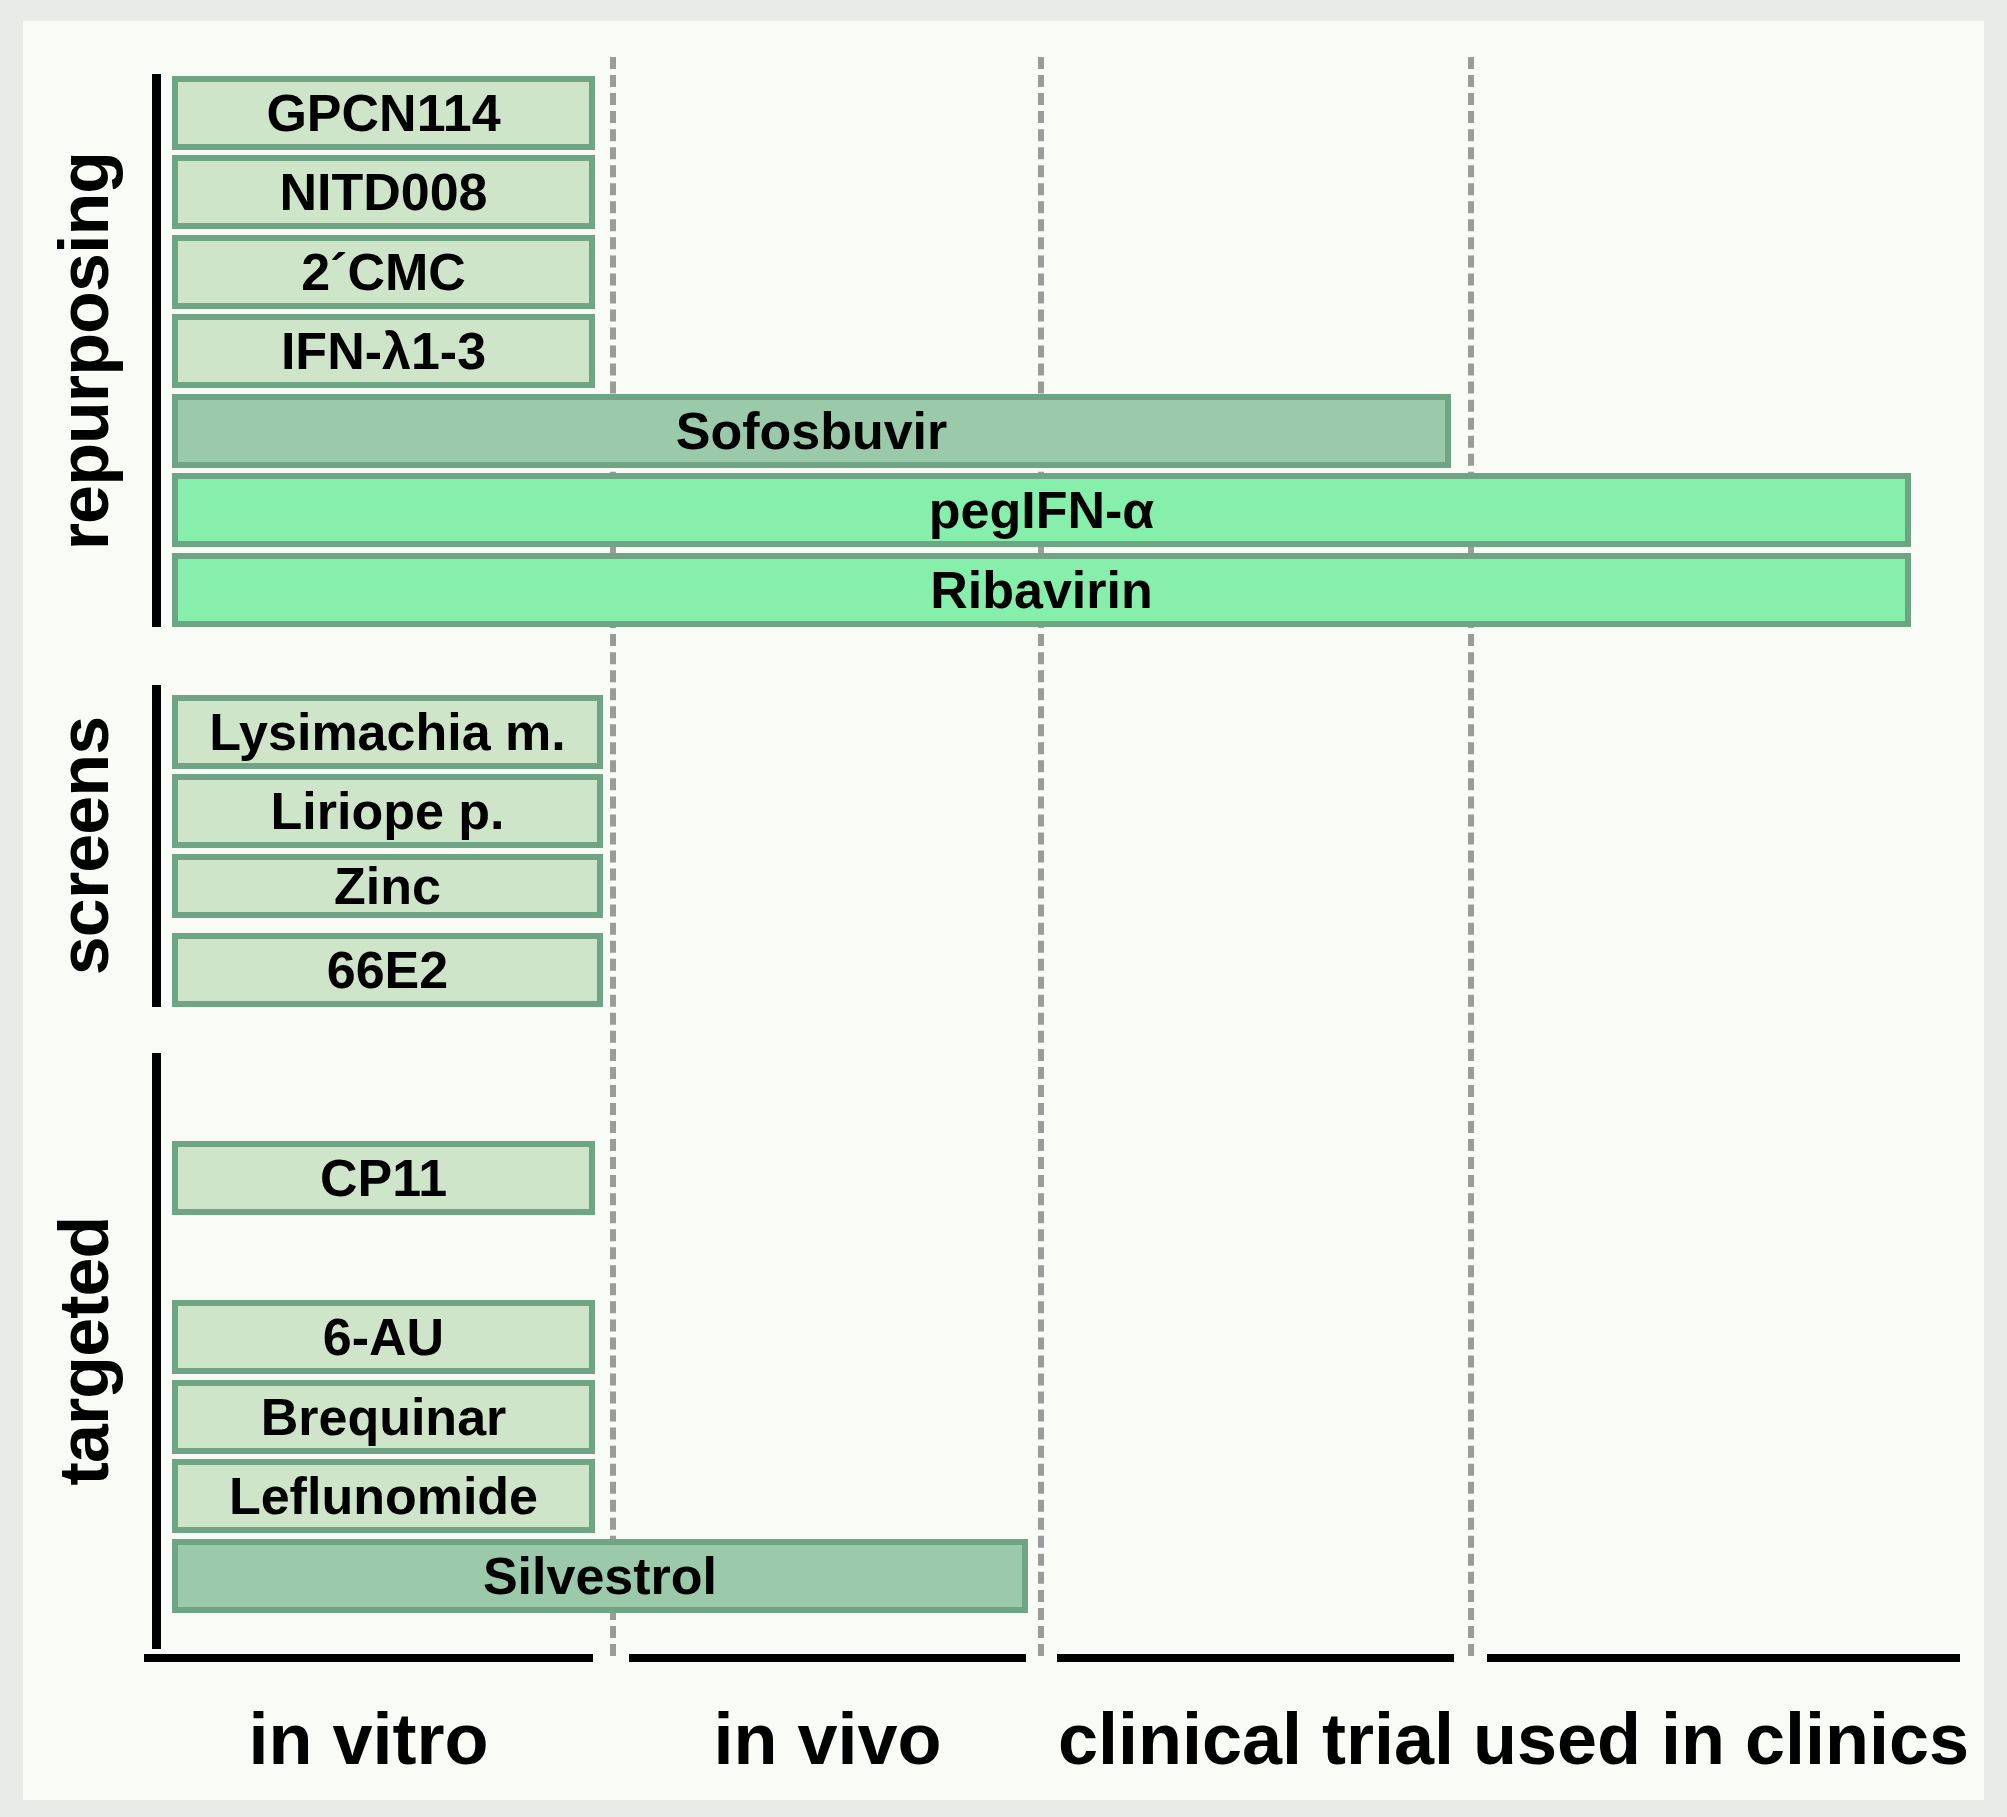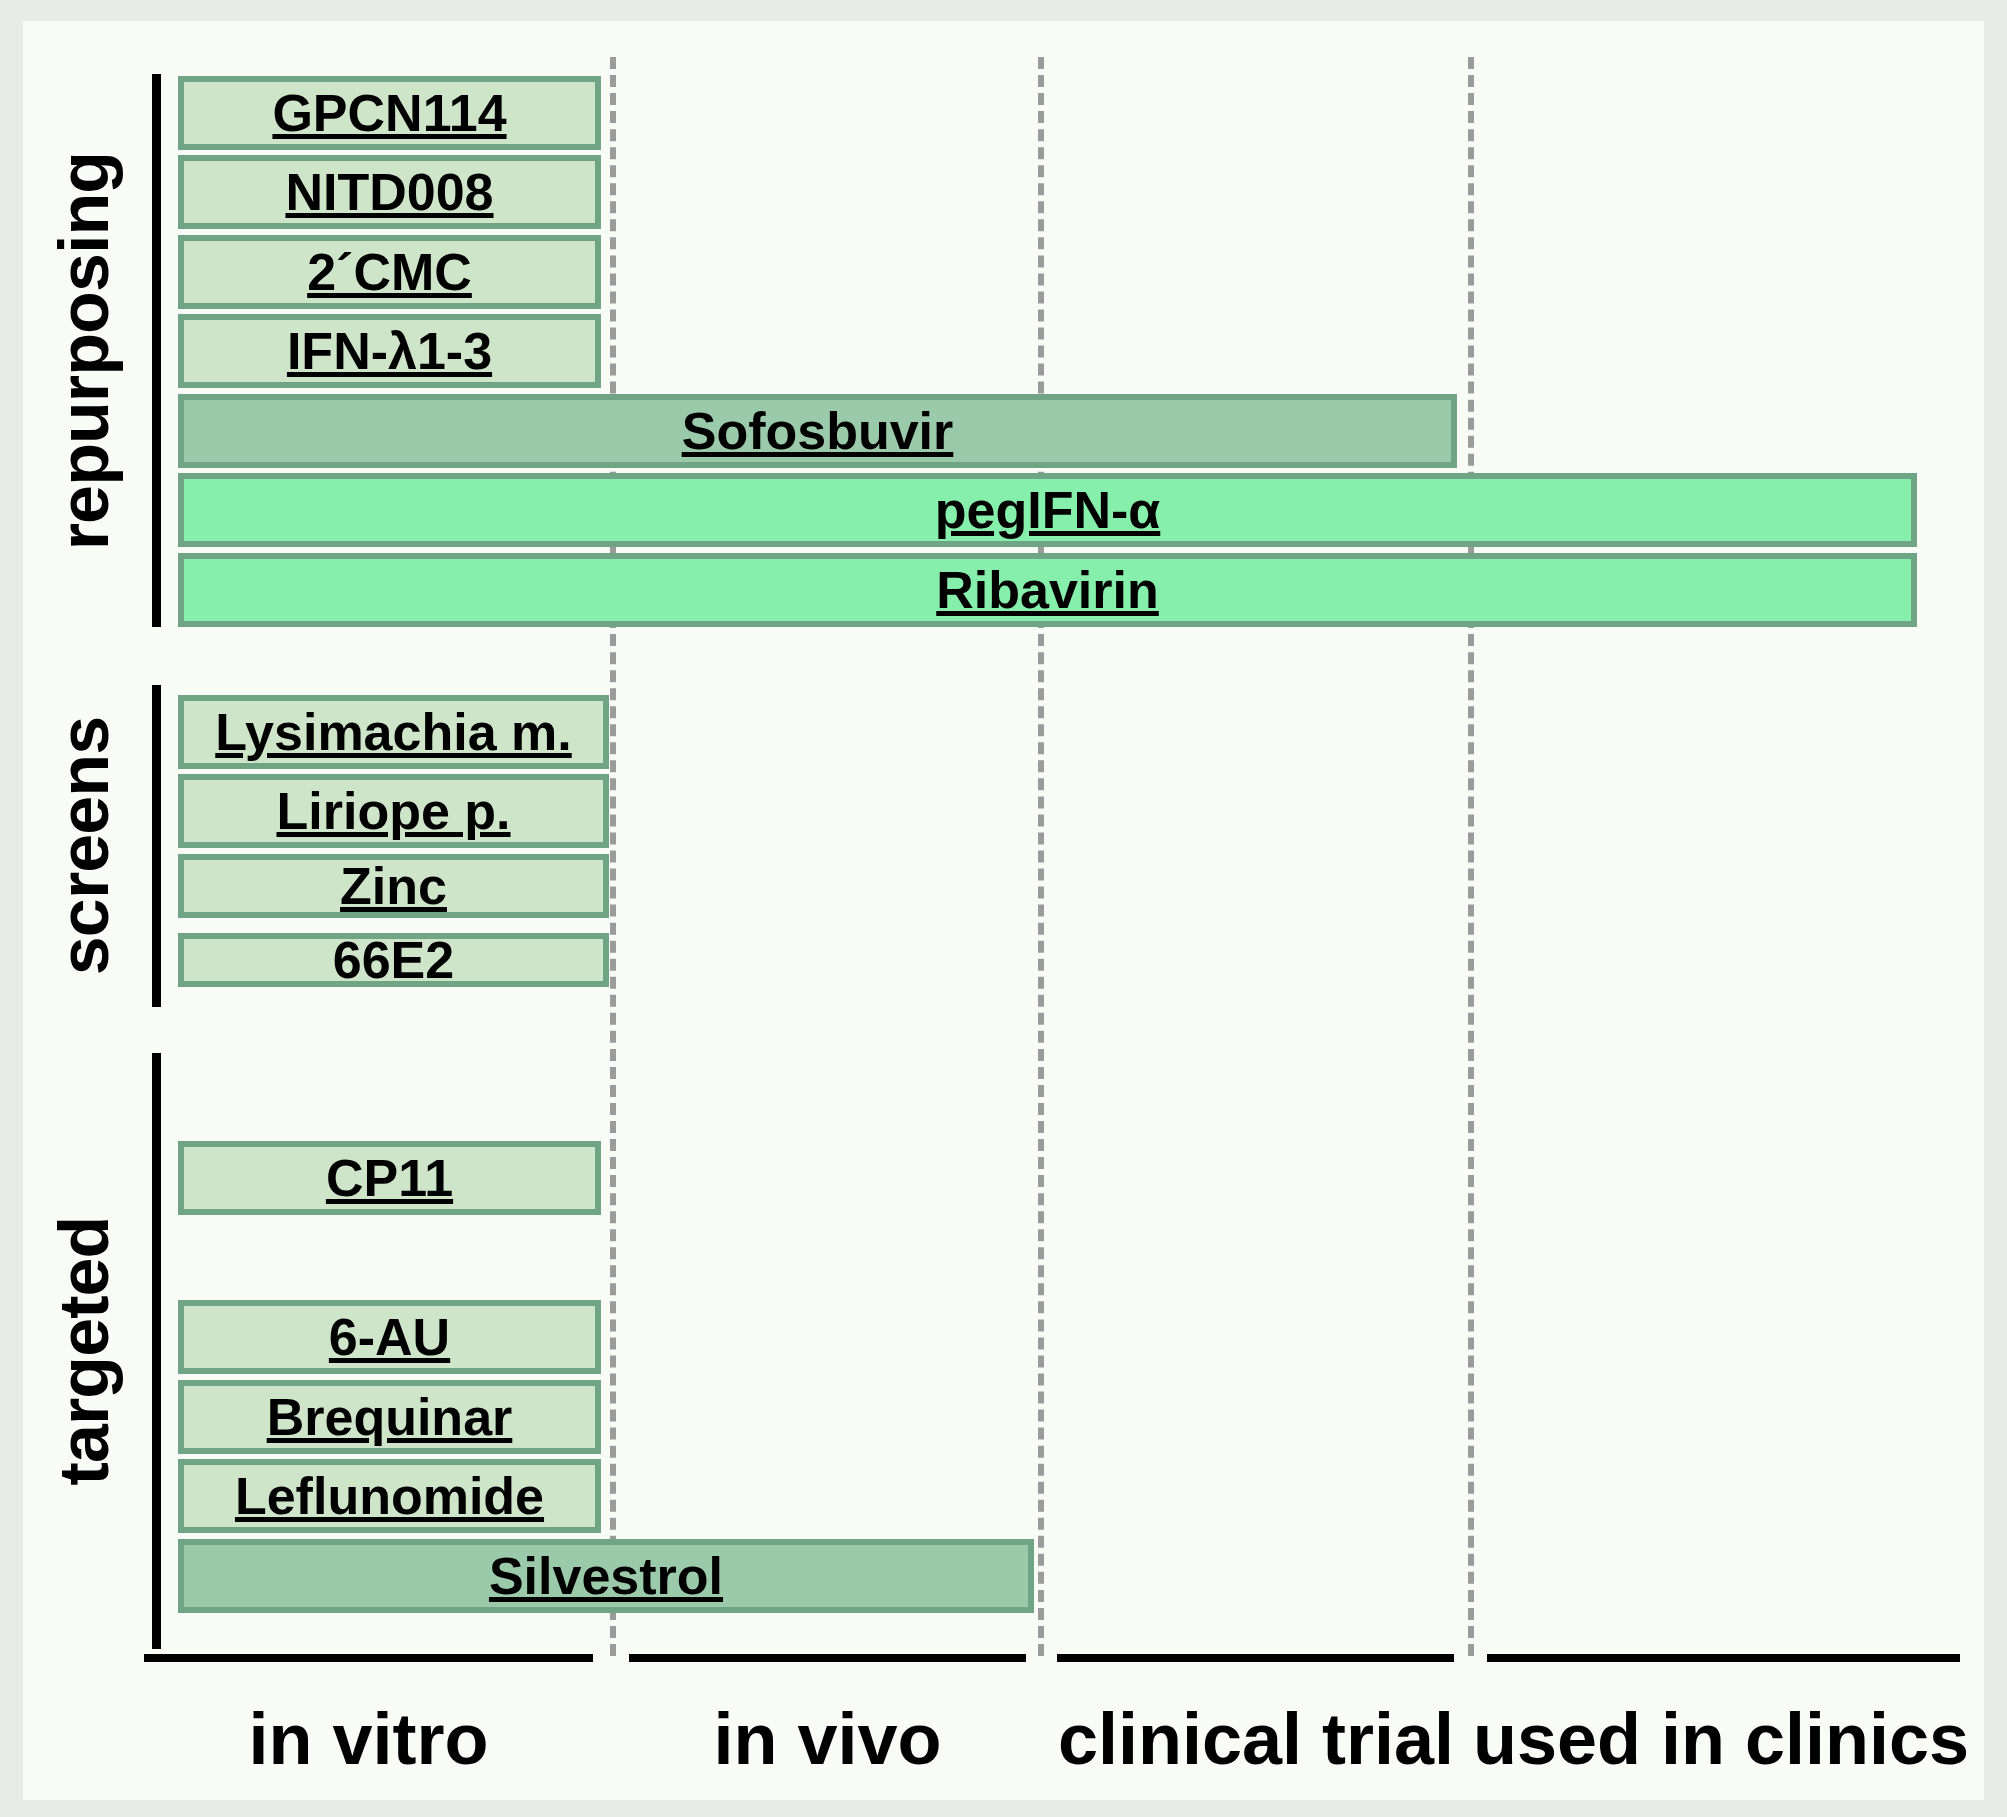--- a/index.html
+++ b/index.html
@@ -51,28 +51,27 @@
   }
   .group-label span{
     transform:rotate(-90deg);
     white-space:nowrap;
     display:block;
   }
 
   
   .bar{
     position:absolute;
-    left:155px;
+    left:149px;
     box-sizing:border-box;
     border:6.6px solid #6fa585;
     display:flex;
     align-items:center;
     justify-content:center;
     overflow:hidden;
-    text-decoration:underline;
   }
   .bar .bar-label{
     font-weight:bold;
     font-size:52px;
     color:#000;
     white-space:nowrap;
     line-height:1;
   }
   .bar.tone-light{background:#cee5c9;}
   .bar.tone-mid{background:#9bcaab;}
@@ -141,21 +140,21 @@
 
     <div class="bar tone-light" style="top:674px;height:74px;width:431px;">
       <span class="bar-label">Lysimachia m.</span>
     </div>
     <div class="bar tone-light" style="top:753px;height:74px;width:431px;">
       <span class="bar-label">Liriope p.</span>
     </div>
     <div class="bar tone-light" style="top:833px;height:64px;width:431px;">
       <span class="bar-label">Zinc</span>
     </div>
-    <div class="bar tone-light" style="top:912px;height:54px;width:431px;">
+    <div class="bar tone-light" style="top:912px;height:74px;width:431px;">
       <span class="bar-label">66E2</span>
     </div>
 
     <div class="group-label" style="top:1032px;height:596px;">
       <span>targeted</span>
     </div>
     <div class="group-rule" style="top:1032px;height:596px;"></div>
 
     <div class="bar tone-light" style="top:1120px;height:74px;width:423px;">
       <span class="bar-label">CP11</span>

